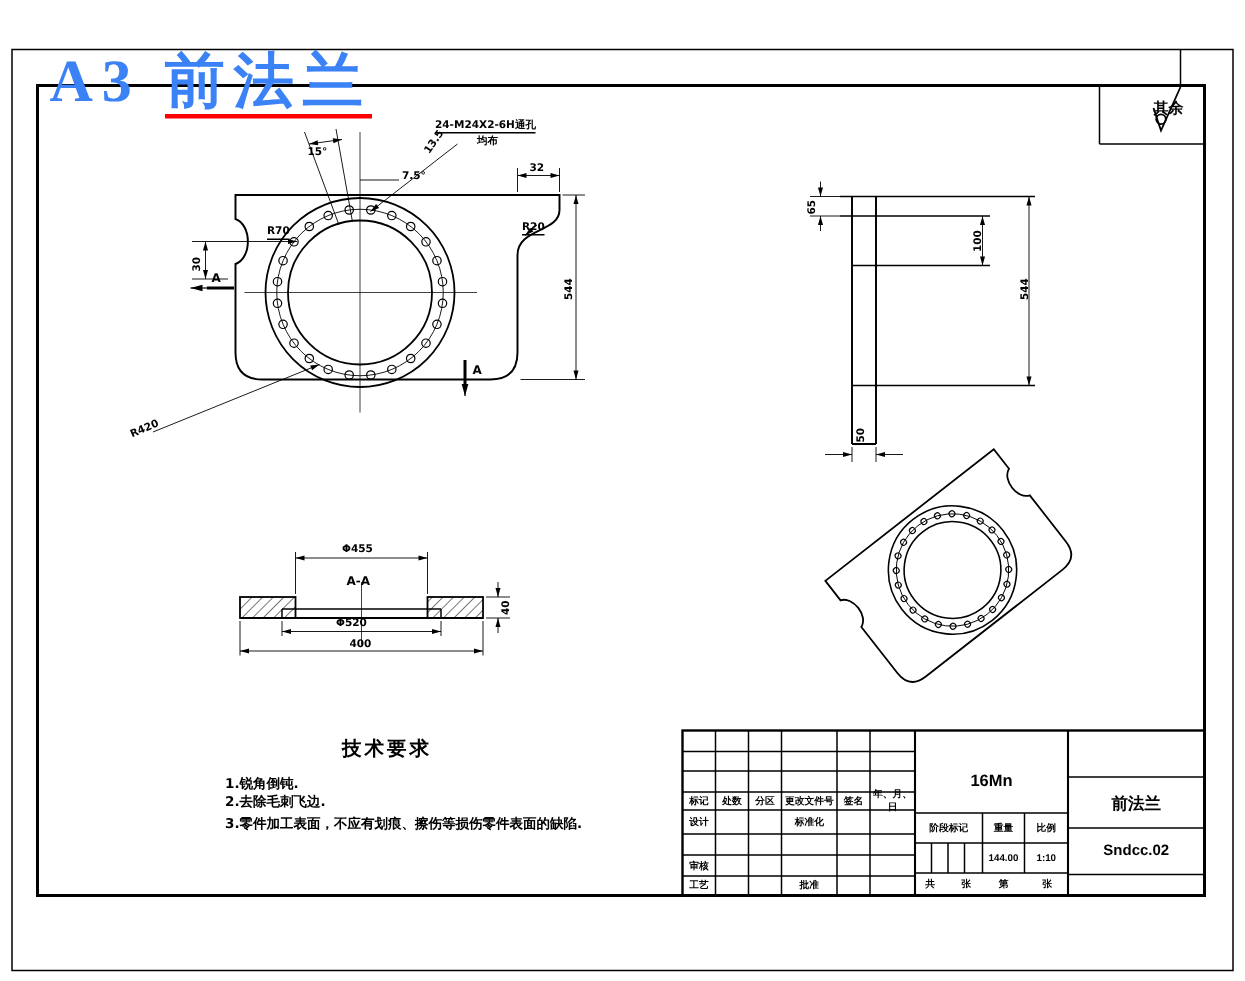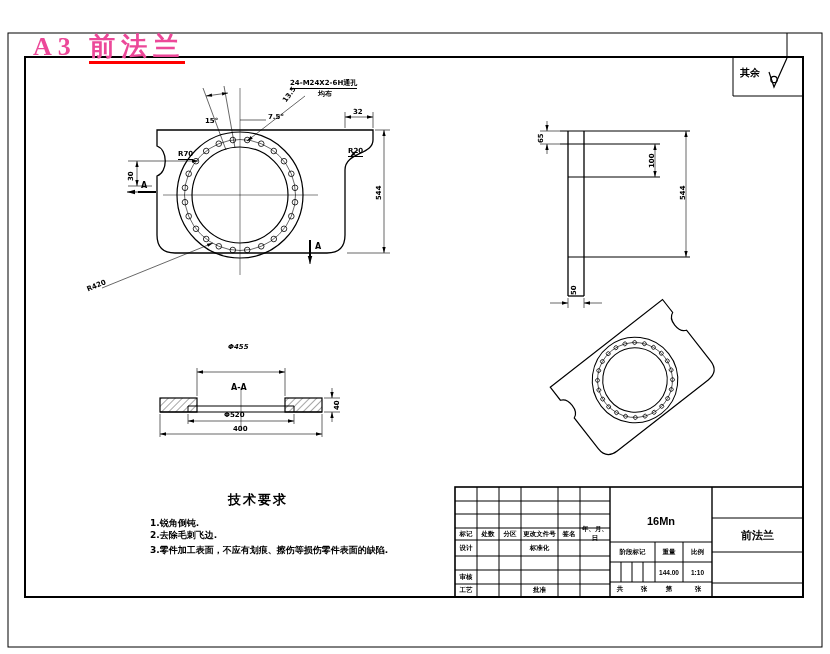--- a/index.html
+++ b/index.html
@@ -5,21 +5,21 @@
   html,body{margin:0;padding:0;background:#fff;}
   #page{position:relative;width:830px;height:654px;background:#ffffff;overflow:hidden;
         font-family:"Liberation Sans",sans-serif;color:#000;}
   #art{position:absolute;left:0;top:0;}
   .lbl{position:absolute;line-height:1;white-space:nowrap;color:#000;
        font-family:"DejaVu Sans",sans-serif;}
   .dim{font-size:7px;font-weight:bold;}
   .rot{transform:rotate(-90deg);transform-origin:left top;}
   .uline{border-bottom:1px solid #000;padding-bottom:1px;}
   .sec{font-size:8px;font-weight:bold;}
-  #red-title{left:33px;top:34px;font-size:26px;font-weight:bold;color:#ec4899;
+  #red-title{left:33px;top:34px;font-size:40px;font-weight:bold;color:#3b82f6;
              font-family:"Liberation Serif",serif;letter-spacing:6px;}
   #red-title .uname{border-bottom:3px solid #ff0000;}
   .tb{font-size:6.5px;font-weight:bold;text-align:center;}
   .tbc{display:flex;align-items:center;justify-content:center;position:absolute;}
   .tech-item{font-size:9px;font-weight:bold;}
 </style>
 </head>
 <body>
 
 <div id="page">
@@ -231,54 +231,55 @@
       <line x1="712" y1="552" x2="803" y2="552"></line>
       <line x1="712" y1="583" x2="803" y2="583"></line>
     </g>
   </svg>
 
   <div id="red-title" class="lbl">
     <span>A3</span>
     <span class="uname">前法兰</span>
   </div>
 
-  <div class="lbl" style="left:740px;top:68px;font-size:10px;font-weight:bold;">其余</div>
+  <div class="lbl" style="left:769px;top:68px;font-size:10px;font-weight:bold;">其余</div>
 
   <div class="lbl dim uline" style="left:290px;top:80px;">24-M24X2-6H通孔</div>
   <div class="lbl dim" style="left:318px;top:91px;">均布</div>
   <div class="lbl dim" style="left:282px;top:100px;transform:rotate(-55deg);transform-origin:left top;">13.5</div>
-  <div class="lbl dim" style="left:205px;top:98px;margin-top:20px;">15°</div>
+  <div class="lbl dim" style="left:205px;top:98px;">15°</div>
   <div class="lbl dim" style="left:268px;top:114px;text-align:right;">7.5°</div>
   <div class="lbl dim" style="left:353px;top:109px;">32</div>
   <div class="lbl dim uline" style="left:348px;top:148px;">R20</div>
   <div class="lbl dim uline" style="left:178px;top:151px;">R70</div>
   <div class="lbl dim rot" style="left:128px;top:181px;">30</div>
   <div class="lbl sec" style="left:141px;top:182px;">A</div>
   <div class="lbl sec" style="left:315px;top:243px;">A</div>
   <div class="lbl dim rot" style="left:376px;top:200px;">544</div>
   <div class="lbl dim" style="left:86px;top:287px;transform:rotate(-23deg);transform-origin:left top;">R420</div>
 
   <div class="lbl dim rot" style="left:538px;top:143px;">65</div>
   <div class="lbl dim rot" style="left:649px;top:168px;">100</div>
   <div class="lbl dim rot" style="left:680px;top:200px;">544</div>
   <div class="lbl dim rot" style="left:571px;top:295px;">50</div>
 
-  <div class="lbl dim" style="left:228px;top:344px;font-style:italic;">Φ455</div>
+  <div class="lbl dim" style="left:228px;top:363px;">Φ455</div>
   <div class="lbl sec" style="left:231px;top:384px;">A-A</div>
   <div class="lbl dim" style="left:224px;top:412px;">Φ520</div>
   <div class="lbl dim" style="left:233px;top:426px;">400</div>
   <div class="lbl dim rot" style="left:334px;top:410px;">40</div>
 
   <div class="lbl" style="left:228px;top:493px;font-size:13px;font-weight:bold;letter-spacing:2px;">技术要求</div>
   <div class="lbl tech-item" style="left:150px;top:519px;">1.锐角倒钝.</div>
   <div class="lbl tech-item" style="left:150px;top:531px;">2.去除毛刺飞边.</div>
   <div class="lbl tech-item" style="left:150px;top:546px;">3.零件加工表面，不应有划痕、擦伤等损伤零件表面的缺陷.</div>
 
   <div class="tbc" style="left:610px;top:487px;width:102px;height:68px;font-size:11px;font-weight:bold;">16Mn</div>
   <div class="tbc" style="left:712px;top:518px;width:91px;height:34px;font-size:11px;font-weight:bold;">前法兰</div>
+  <div class="tbc" style="left:712px;top:552px;width:91px;height:31px;font-size:10px;font-weight:bold;">Sndcc.02</div>
 
   <div class="tbc tb" style="left:455px;top:528px;width:22px;height:12px;">标记</div>
   <div class="tbc tb" style="left:477px;top:528px;width:22px;height:12px;">处数</div>
   <div class="tbc tb" style="left:499px;top:528px;width:22px;height:12px;">分区</div>
   <div class="tbc tb" style="left:521px;top:528px;width:37px;height:12px;">更改文件号</div>
   <div class="tbc tb" style="left:558px;top:528px;width:22px;height:12px;">签名</div>
   <div class="tbc tb" style="left:580px;top:528px;width:30px;height:12px;">年、月、日</div>
 
   <div class="tbc tb" style="left:455px;top:540px;width:22px;height:16px;">设计</div>
   <div class="tbc tb" style="left:521px;top:540px;width:37px;height:16px;">标准化</div>

